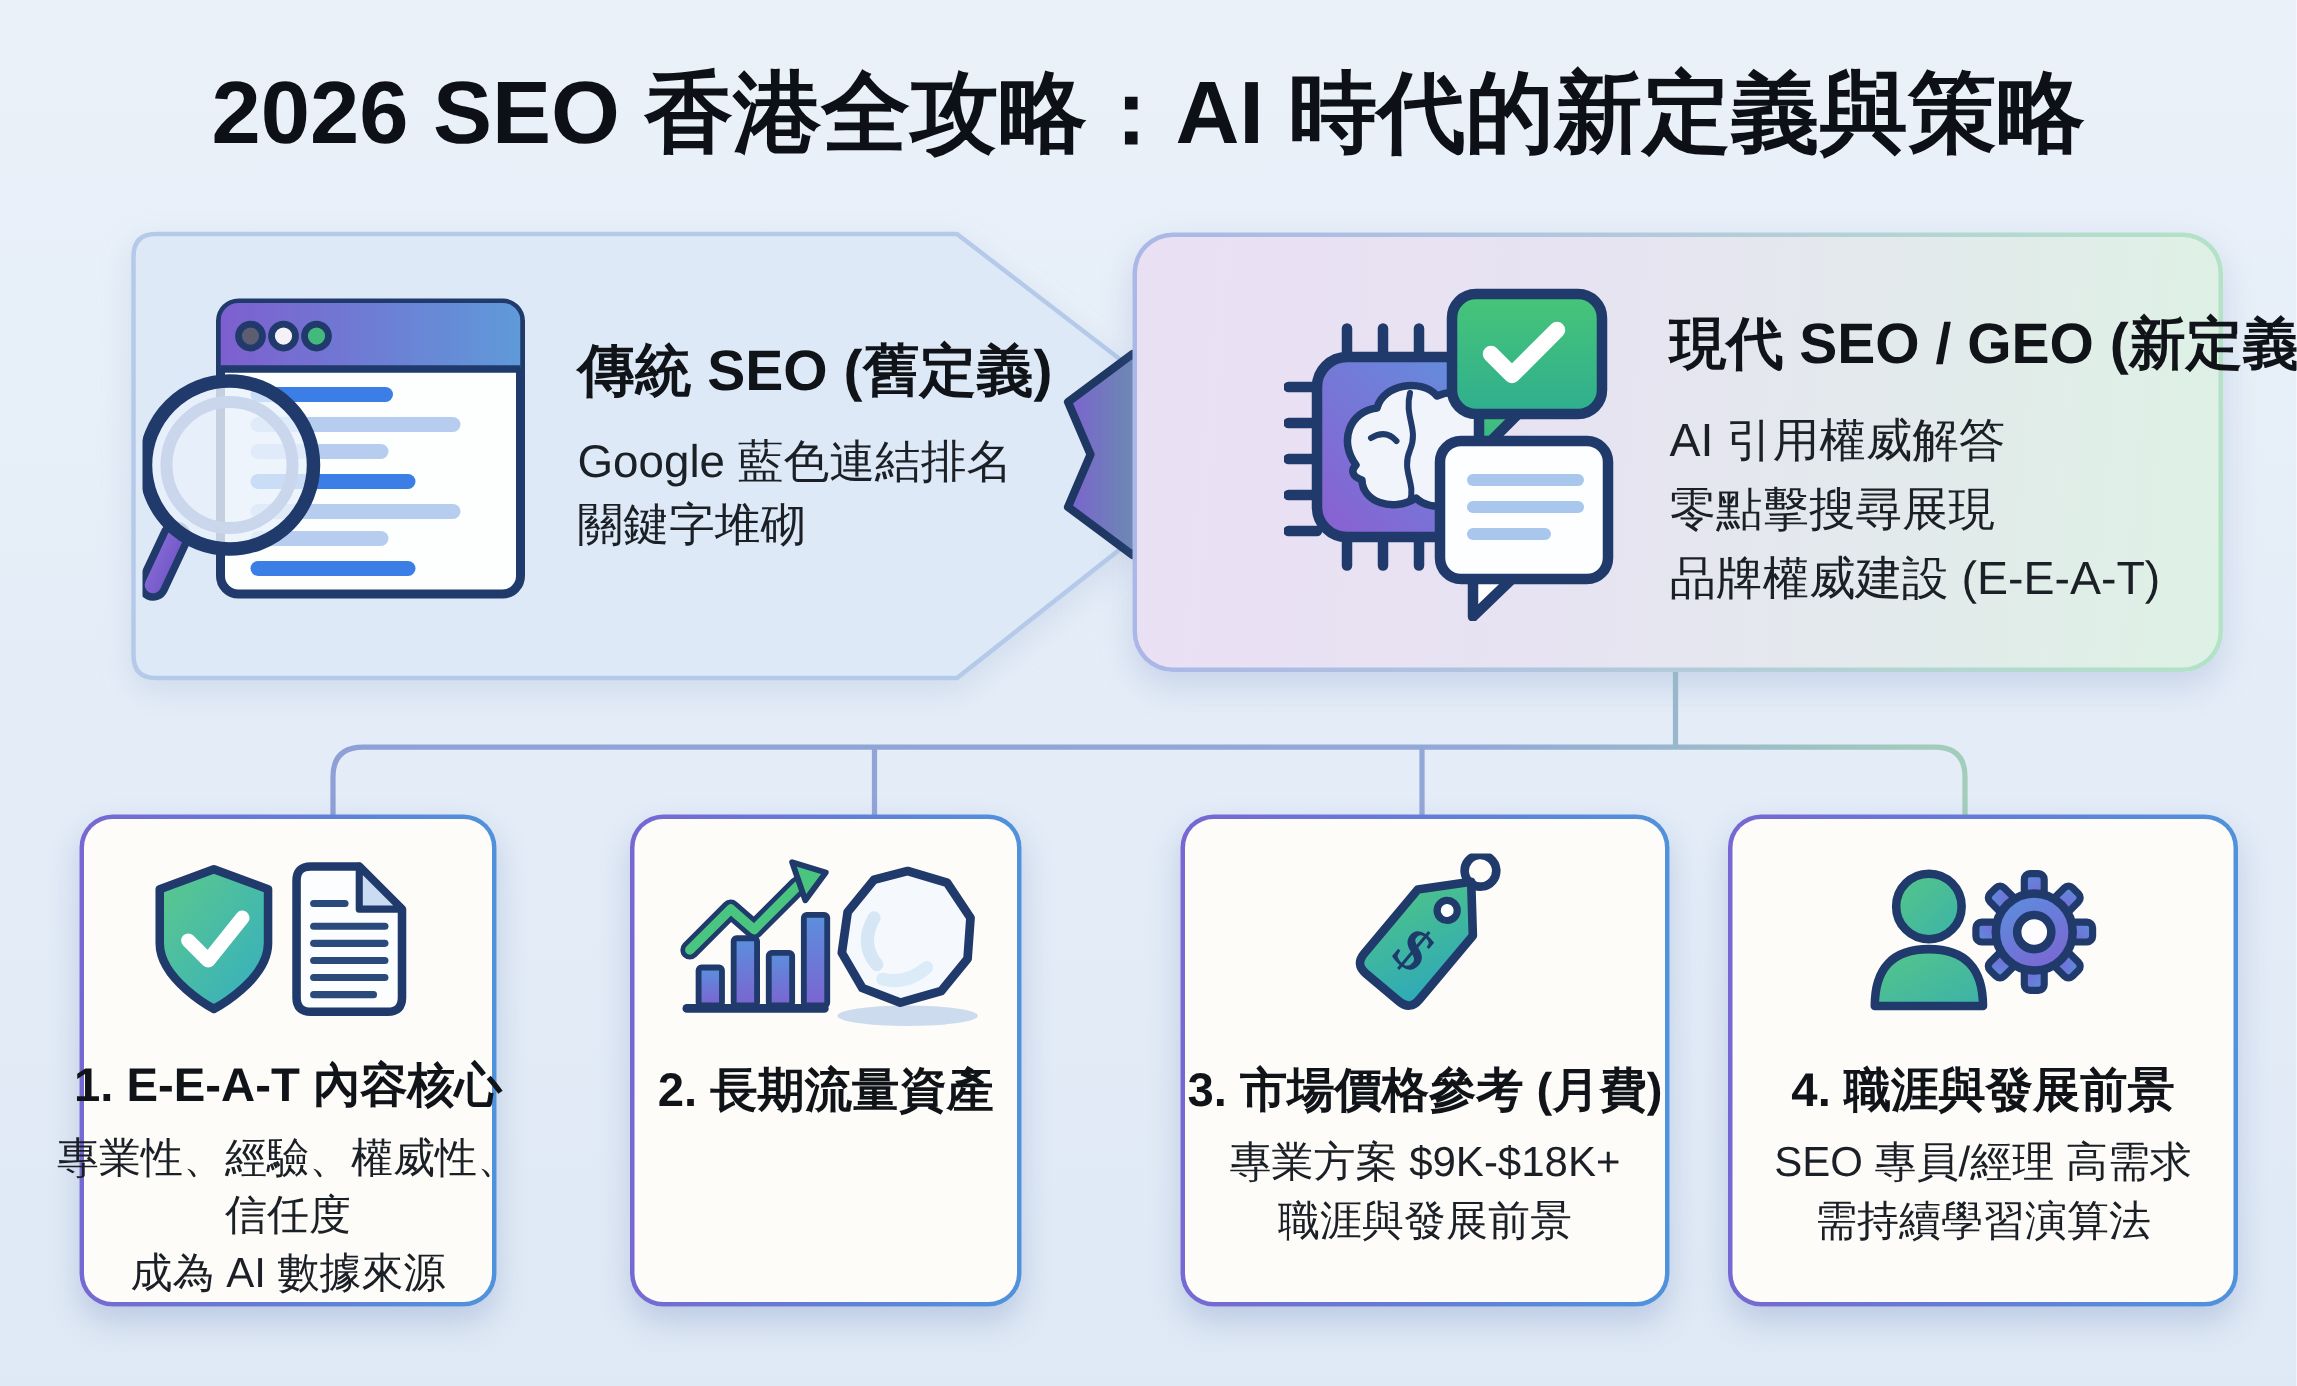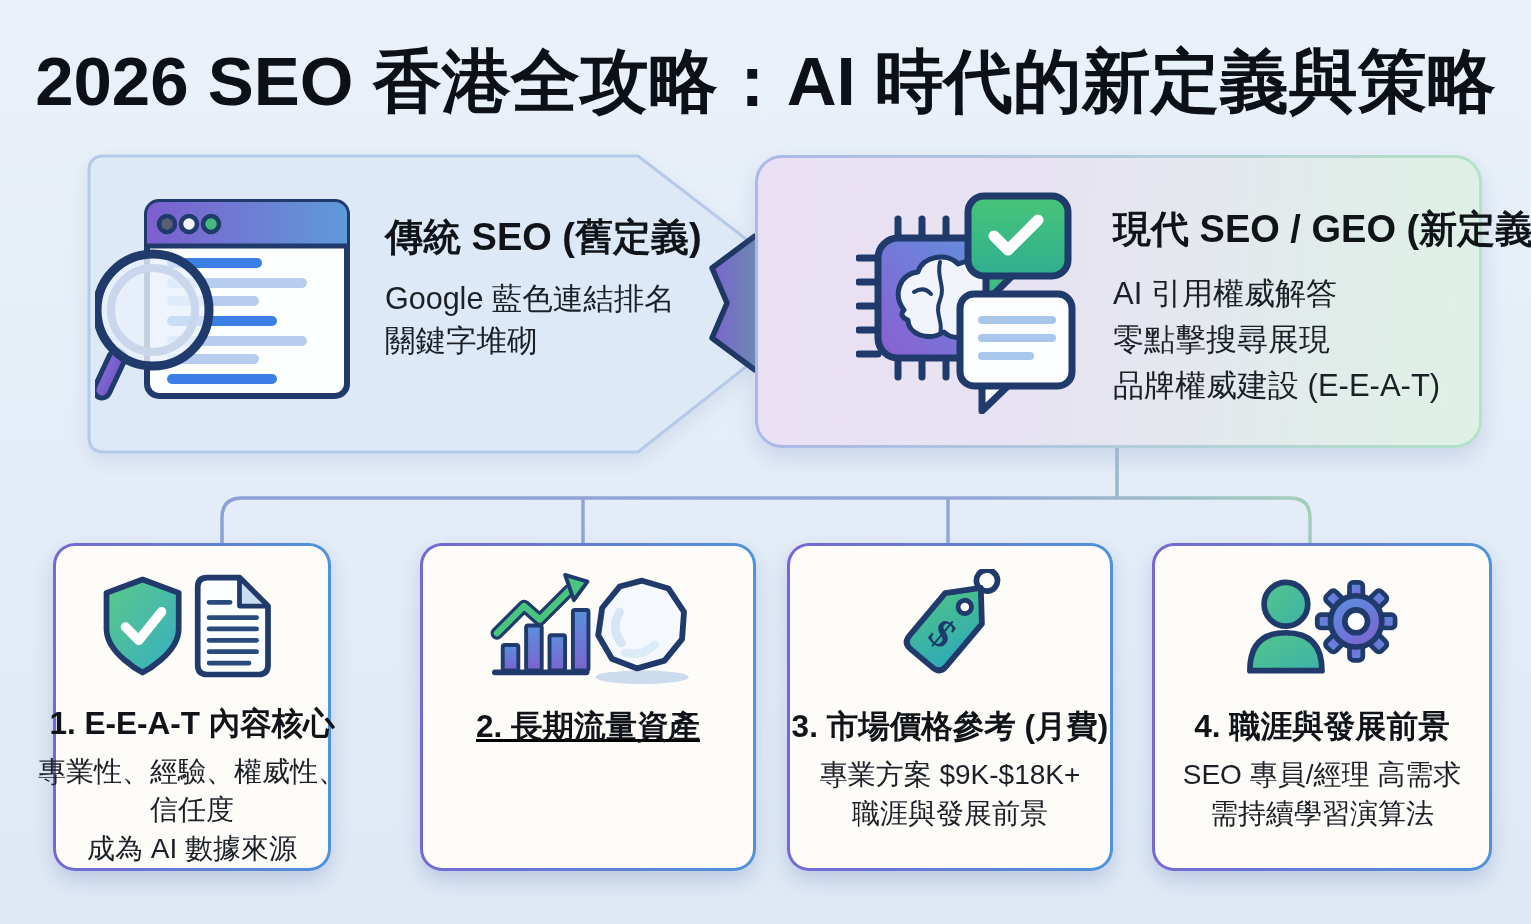--- a/index.html
+++ b/index.html
@@ -5,27 +5,27 @@
   html,body{margin:0;padding:0;}
   body{
     width:1531px;height:924px;
     font-family:"Liberation Sans","DejaVu Sans",sans-serif;
     background:linear-gradient(180deg,#eaf1f9 0%,#e3ecf7 60%,#dfe9f5 100%);
     position:relative;overflow:hidden;
   }
   .canvas{position:absolute;inset:0;}
   .title{
     position:absolute;left:0;top:36px;width:1531px;
-    text-align:center;font-size:69px;font-weight:800;color:#0d1016;
+    text-align:center;font-size:59px;font-weight:800;color:#0d1016;
     letter-spacing:0px;margin:0;white-space:nowrap;
   }
   
   .legacy-shape{position:absolute;left:80px;top:148px;filter:drop-shadow(0 8px 10px rgba(120,145,195,.18));}
   .browser-icon{position:absolute;left:95px;top:192px;}
-  .legacy-text{position:absolute;left:385px;top:212px;}
+  .legacy-text{position:absolute;left:385px;top:222px;}
   .box-title{font-size:38px;font-weight:700;color:#101318;white-space:nowrap;}
   .box-lines{margin-top:14px;font-size:30.5px;line-height:42px;font-weight:500;color:#1b1f26;white-space:nowrap;}
   .arrow-icon{position:absolute;left:703px;top:228px;}
   .modern-wrap{
     position:absolute;left:755px;top:155px;width:727px;height:293px;
     border-radius:27px;padding:0;box-sizing:border-box;
     background:linear-gradient(90deg,#aab7e7 0%,#b3cdd9 55%,#b3e2c7 100%);
     box-shadow:0 10px 22px rgba(120,140,195,.25);
   }
   .modern-inner{
@@ -42,21 +42,21 @@
     background:linear-gradient(92deg,#7767d2 0%,#4f93dc 100%);
     box-shadow:0 10px 20px rgba(108,132,185,.30);
     box-sizing:border-box;padding:3px;
   }
   .card-inner{
     width:100%;height:100%;border-radius:19px;background:#fdfcf9;
     display:flex;flex-direction:column;align-items:center;
     box-sizing:border-box;padding-top:26px;
   }
   .c1{left:53px;width:278px;}
-  .c2{left:420px;width:336px;text-decoration:underline;}
+  .c2{left:420px;width:261px;}
   .c3{left:787px;width:326px;}
   .c4{left:1152px;width:340px;}
   .card-icon{height:112px;display:flex;align-items:flex-end;justify-content:center;}
   .card-title{margin-top:22px;font-size:31.5px;font-weight:700;color:#101318;white-space:nowrap;text-align:center;}
   .card-lines{margin-top:8px;font-size:28px;line-height:38.5px;font-weight:500;color:#1b1f26;text-align:center;white-space:nowrap;}
 </style>
 </head>
 <body>
 
 <div class="canvas">

